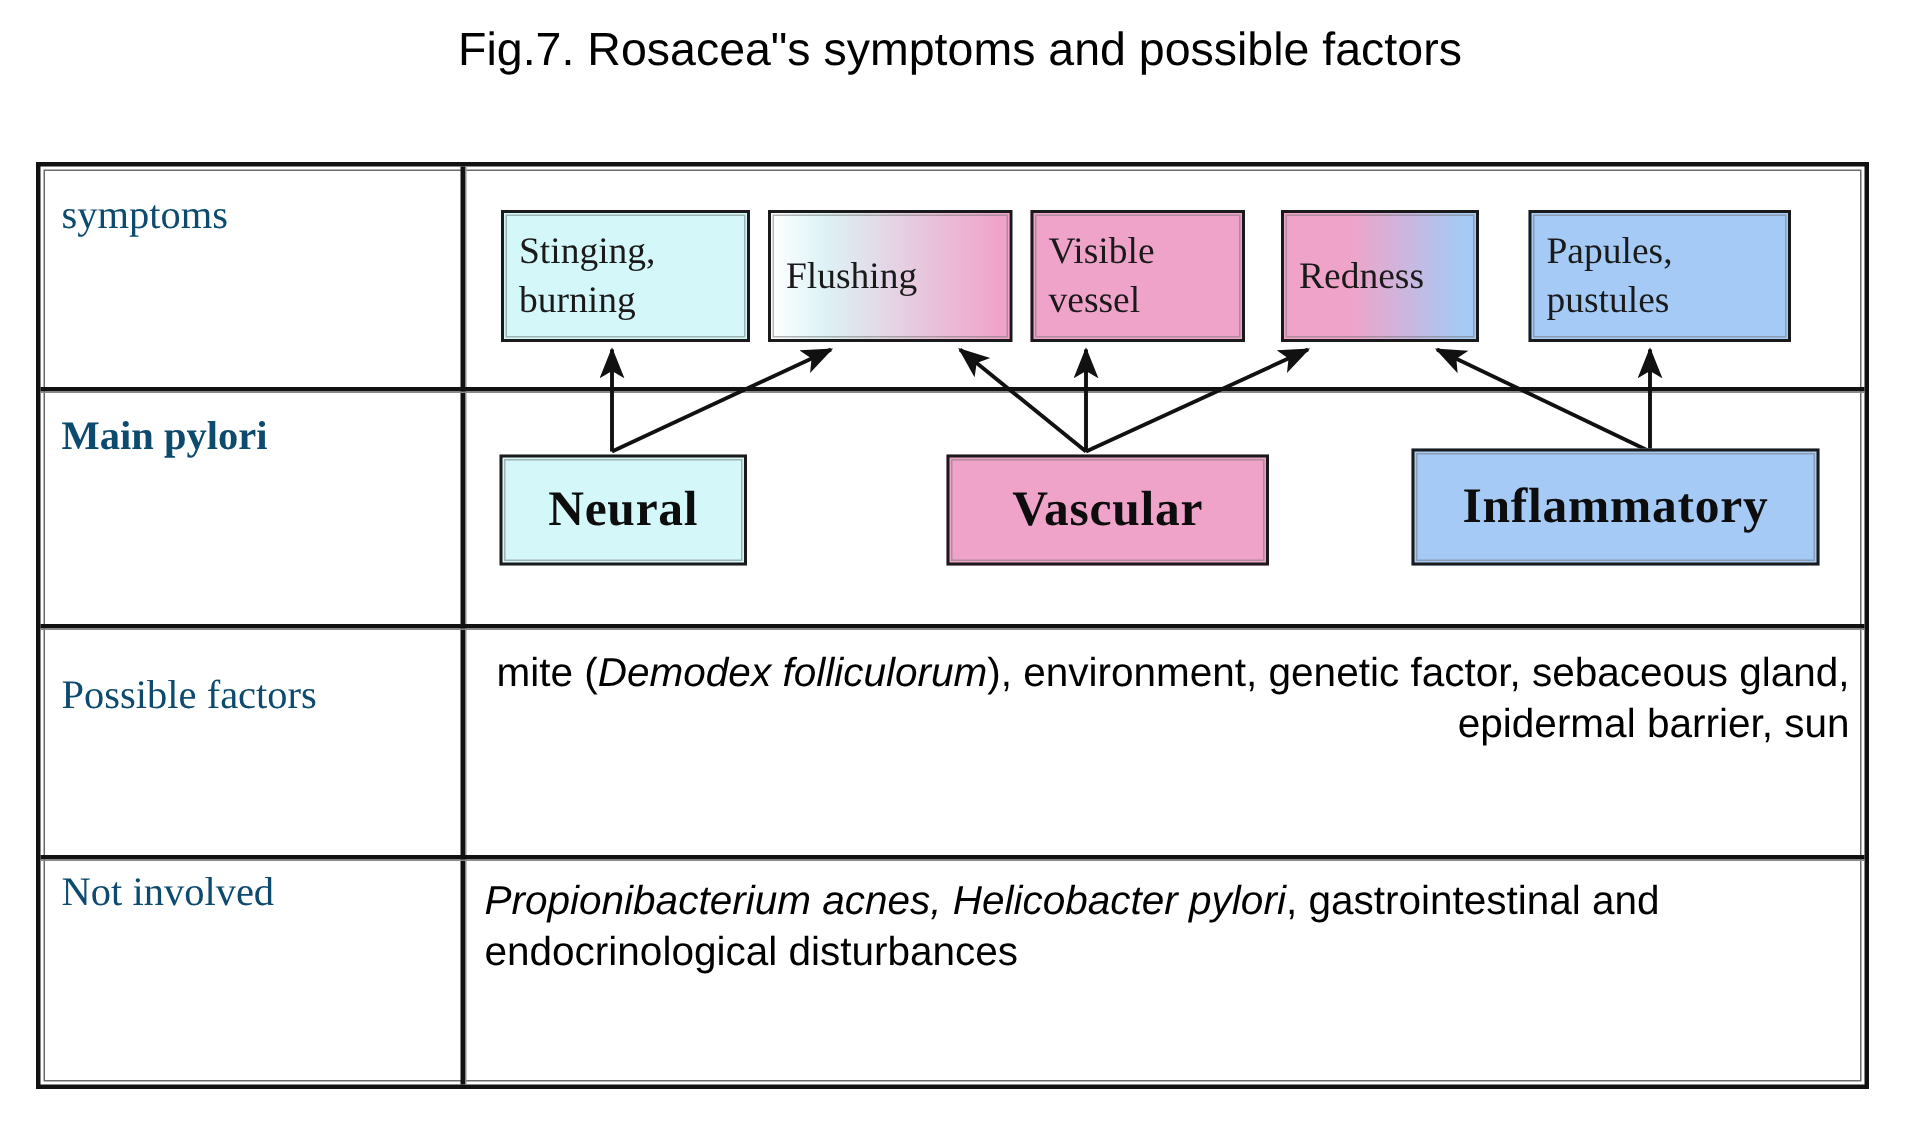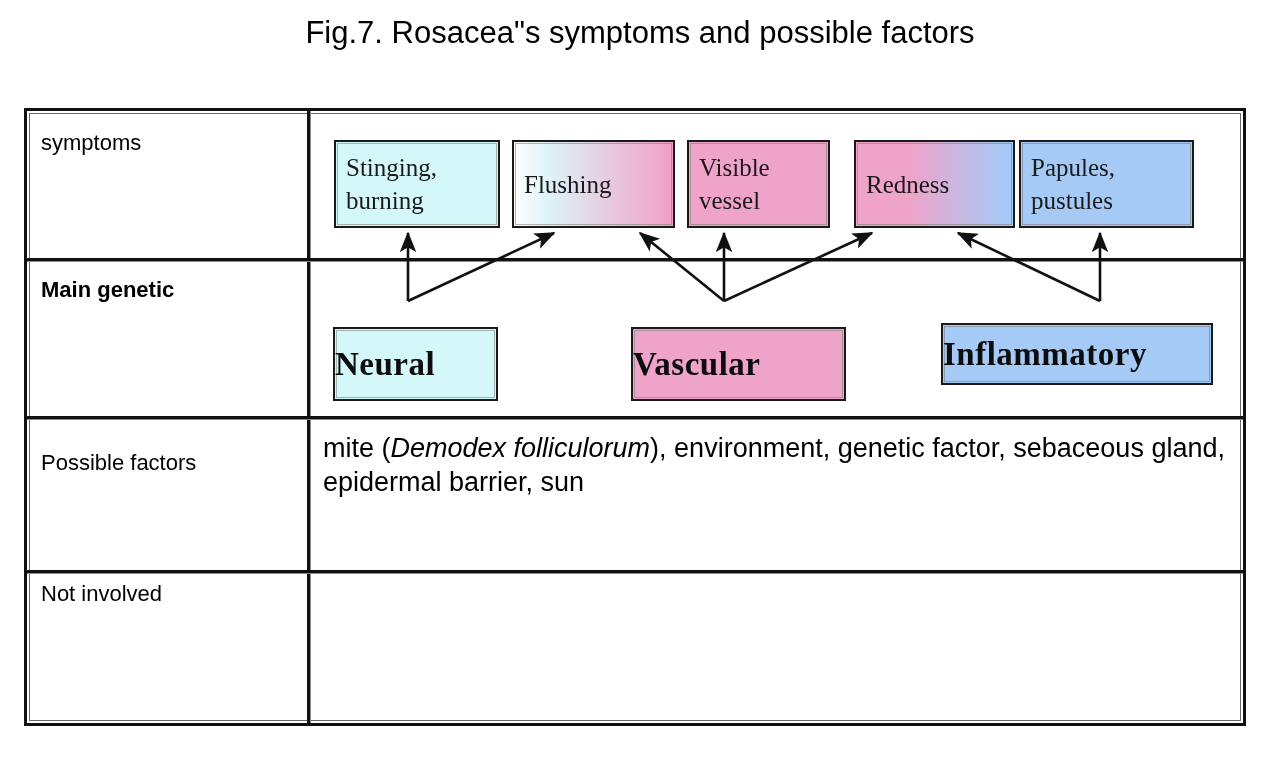--- a/index.html
+++ b/index.html
@@ -90,43 +90,43 @@
   }
   #row-divider-1 { top: 147px; }
   #row-divider-2 { top: 305px; }
   #row-divider-3 { top: 459px; }
 
   
   .row-label {
     position: absolute;
     left: 14px;
     width: 268px;
-    font-family: Liberation Sans, sans-serif;
-    font-size: 22px;
+    font-family: Liberation Serif, serif;
+    font-size: 27px;
     line-height: 32px;
-    color: #000000;
+    color: #0c4a6e;
     white-space: pre;
   }
   .row-label.bold { font-weight: bold; }
   #label-symptoms        { top: 16px; }
   #label-main-factors    { top: 163px; }
   #label-possible        { top: 336px; }
   #label-not-involved    { top: 467px; }
 
   
   .row-content {
     position: absolute;
     left: 296px;
     width: 910px;
     font-family: "Liberation Sans", sans-serif;
     font-size: 27px;
     line-height: 34px;
     color: #000000;
   }
-  #content-possible     { top: 320px; }
+  #content-possible     { top: 320px; text-align: right; }
   #content-not-involved { top: 472px; }
   .row-content i { font-style: italic; }
 
   
   #diagram-area {
     position: absolute;
     left: 283px;
     top: 0;
     width: 933px;
     height: 459px;
@@ -171,22 +171,21 @@
     color: #1a1a1a;
     position: relative;
     z-index: 2;
     white-space: pre-line;
   }
 
   
   .factor-box {
     top: 192px;
     height: 74px;
-    justify-content: flex-start;
-    margin-top: 24px;
+    justify-content: center;
   }
   .factor-label {
     font-family: "Liberation Serif", serif;
     font-weight: bold;
     font-size: 33px;
     line-height: 38px;
     letter-spacing: 0.5px;
     color: #0d0d0d;
     position: relative;
     z-index: 2;
@@ -201,28 +200,29 @@
 <div id="diagram-table">
   <div class="inner-frame"></div>
 
   <div id="column-divider"></div>
   <div class="row-divider" id="row-divider-1"></div>
   <div class="row-divider" id="row-divider-2"></div>
   <div class="row-divider" id="row-divider-3"></div>
 
   <div class="row-label" id="label-symptoms">symptoms</div>
 
-  <div class="row-label bold" id="label-main-factors">Main genetic</div>
+  <div class="row-label bold" id="label-main-factors">Main pylori</div>
 
   <div class="row-label" id="label-possible">Possible factors</div>
 
   <div class="row-label" id="label-not-involved">Not involved</div>
 
   <div class="row-content" id="content-possible"><span>mite (</span><i>Demodex folliculorum</i><span>), environment, genetic factor, sebaceous  gland, epidermal barrier, sun</span></div>
 
+  <div class="row-content" id="content-not-involved"><i>Propionibacterium acnes, Helicobacter pylori</i><span>, gastrointestinal and endocrinological disturbances</span></div>
 
   <div id="diagram-area">
 
     <svg id="arrow-layer" viewBox="0 0 933 459">
       <defs>
         <marker id="ah" markerWidth="9" markerHeight="9" refX="7.4" refY="3.2" orient="auto" markerUnits="strokeWidth">
           <path d="M0,0 L8,3.2 L0,6.4 L1.9,3.2 z" fill="#111111"></path>
         </marker>
       </defs>
       <g stroke="#111111" stroke-width="2.6" fill="none" marker-end="url(#ah)">
@@ -253,40 +253,40 @@
       <span class="symptom-label">Stinging,
 burning</span>
     </div>
 
     <div class="node-box symptom-box" id="sym-2" style="left:377px; width:143px; background:#F0A3C9;">
       <div class="inner-hairline"></div>
       <span class="symptom-label">Visible
 vessel</span>
     </div>
 
-    <div class="node-box symptom-box" id="sym-3" style="left:544px; width:161px; background:linear-gradient(to right,#F0A3C9 0%,#F0A3C9 34%,#A5CAF5 94%);">
+    <div class="node-box symptom-box" id="sym-3" style="left:544px; width:132px; background:linear-gradient(to right,#F0A3C9 0%,#F0A3C9 34%,#A5CAF5 94%);">
       <div class="inner-hairline"></div>
       <span class="symptom-label">Redness</span>
     </div>
 
     <div class="node-box symptom-box" id="sym-4" style="left:709px; width:175px; background:#A5CAF5;">
       <div class="inner-hairline"></div>
       <span class="symptom-label">Papules,
 pustules</span>
     </div>
 
     <div class="node-box factor-box" id="fac-0" style="left:23px; width:165px; background:#D4F7F9;">
       <div class="inner-hairline"></div>
       <span class="factor-label">Neural</span>
     </div>
 
     <div class="node-box factor-box" id="fac-1" style="left:321px; width:215px; background:#F0A3C9;">
       <div class="inner-hairline"></div>
       <span class="factor-label">Vascular</span>
     </div>
 
-    <div class="node-box factor-box" id="fac-2" style="left:631px; width:272px; height:62px; top:188px; background:#A5CAF5;">
+    <div class="node-box factor-box" id="fac-2" style="left:631px; width:272px; height:78px; top:188px; background:#A5CAF5;">
       <div class="inner-hairline"></div>
       <span class="factor-label">Inflammatory</span>
     </div>
 
   </div>
 </div>
 
 </body></html>

